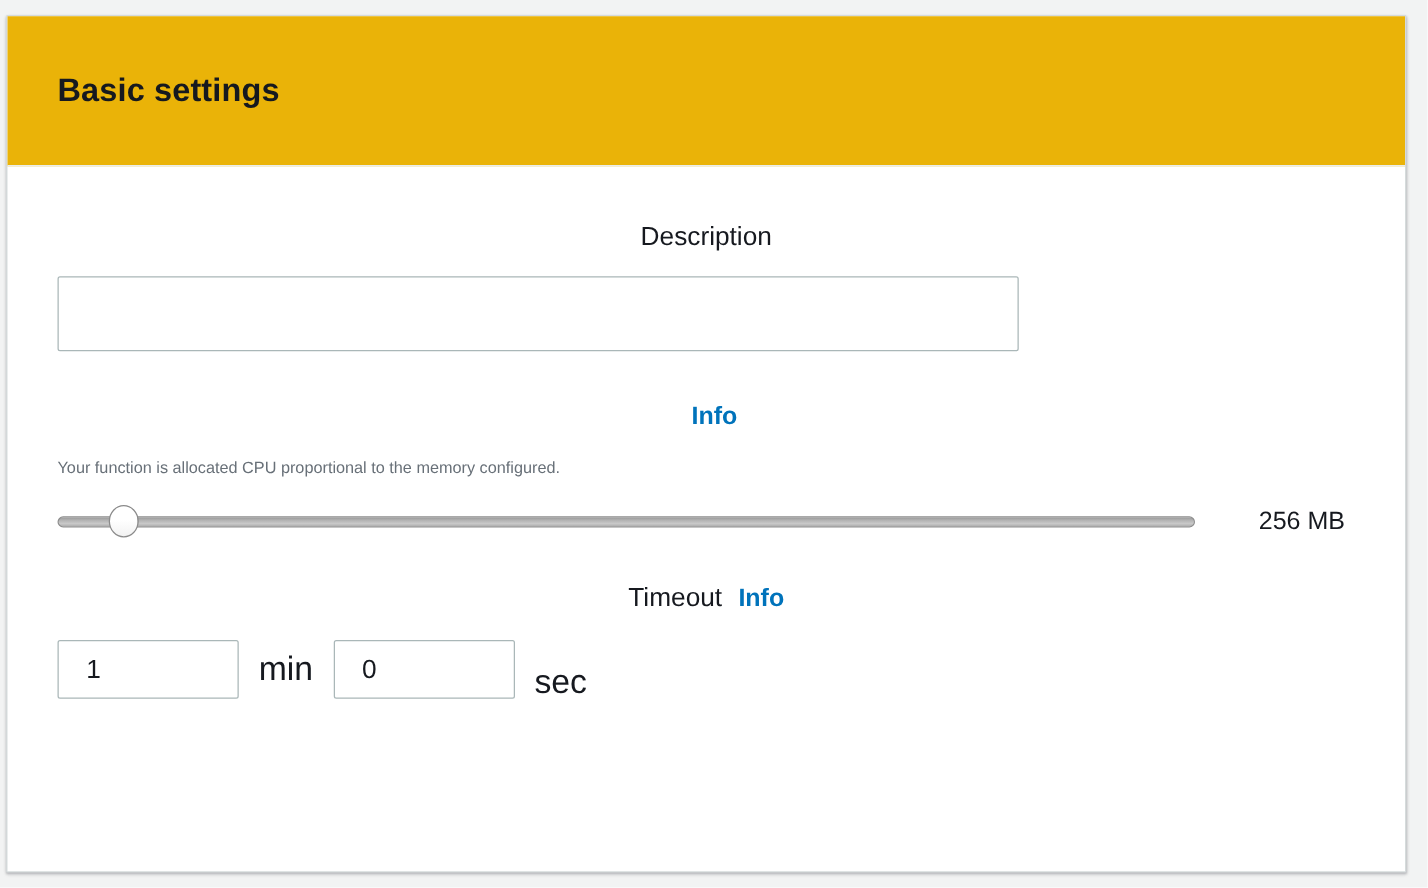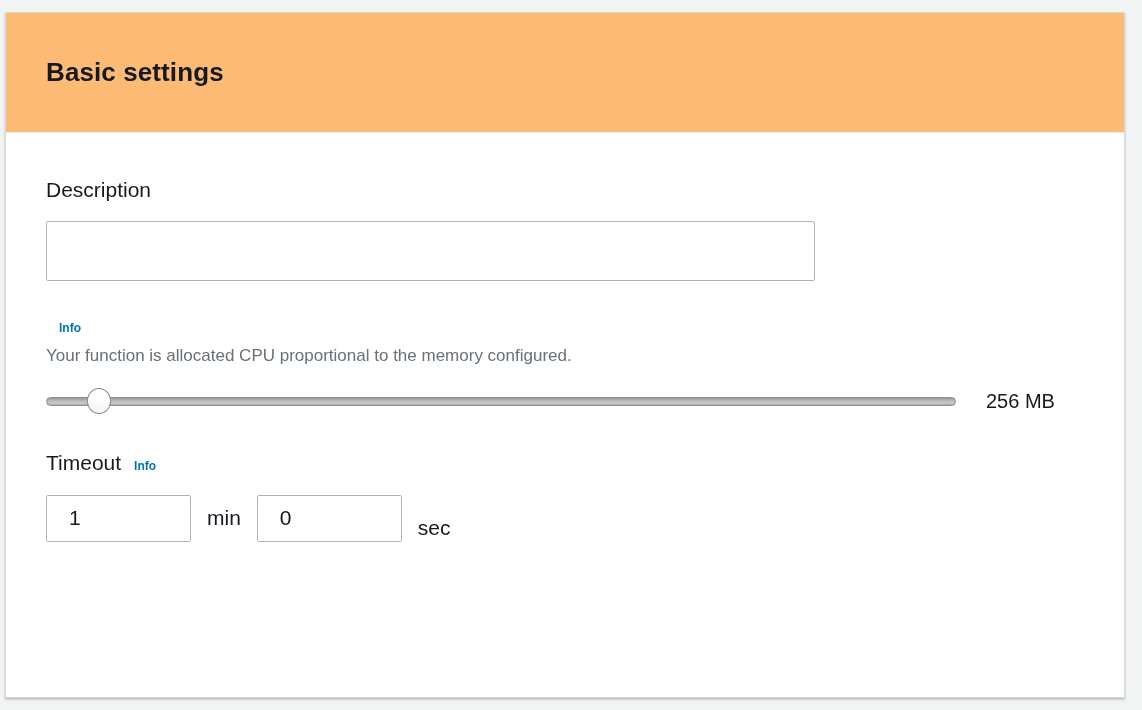--- a/index.html
+++ b/index.html
@@ -23,21 +23,21 @@
     height: 686px;
     background: #ffffff;
     border: 1px solid #d5dbdb;
     border-radius: 1px;
     box-sizing: border-box;
     box-shadow: 0 1px 2px 0 rgba(0, 7, 22, 0.18), 0 2px 3px 0 rgba(0, 7, 22, 0.10);
   }
 
   .panel-header {
     height: 120px;
-    background: #fdba74;
+    background: #eab308;
     border-bottom: 1px solid #eaeded;
     box-sizing: border-box;
     display: flex;
     align-items: center;
     padding: 0 40px;
   }
 
   .panel-title {
     font-size: 26px;
     font-weight: bold;
@@ -50,36 +50,37 @@
     padding: 44px 40px 0 40px;
   }
 
   .field-label {
     font-size: 21px;
     font-weight: 400;
     color: #16191f;
     line-height: 1.25;
     display: flex;
     align-items: baseline;
+    justify-content: center;
   }
 
   .info-link {
-    font-size: 12px;
+    font-size: 20px;
     font-weight: bold;
     color: #0073bb;
     margin-left: 13px;
     cursor: pointer;
     text-decoration: none;
   }
 
   .field-hint {
-    font-size: 17px;
+    font-size: 13px;
     color: #687078;
     line-height: 1.3;
-    margin-top: 9px;
+    margin-top: 20px;
   }
 
   
   .desc-group { margin-bottom: 40px; }
   .desc-input {
     display: block;
     margin-top: 18px;
     width: 769px;
     height: 60px;
     box-sizing: border-box;
@@ -93,20 +94,21 @@
     outline: none;
   }
 
   
   .memory-group { margin-bottom: 36px; }
   .slider-row {
     display: flex;
     align-items: center;
     margin-top: 21px;
     height: 26px;
+    gap: 21px;
   }
   .slider-wrap {
     position: relative;
     width: 910px;
     height: 26px;
   }
   .slider-track {
     position: absolute;
     top: 50%;
     left: 0;
@@ -153,21 +155,21 @@
     border: 1px solid #aab7b8;
     border-radius: 2px;
     background: #ffffff;
     font-family: "Liberation Sans", sans-serif;
     font-size: 21px;
     color: #16191f;
     padding: 0 22px;
     outline: none;
   }
   .unit-label {
-    font-size: 21px;
+    font-size: 27px;
     color: #16191f;
     margin: 0 16px 0 16px;
   }
   .unit-label.last { margin-right: 0; margin-top: 20px; }
 </style>
 </head>
 <body>
 
 <div class="panel">
 

